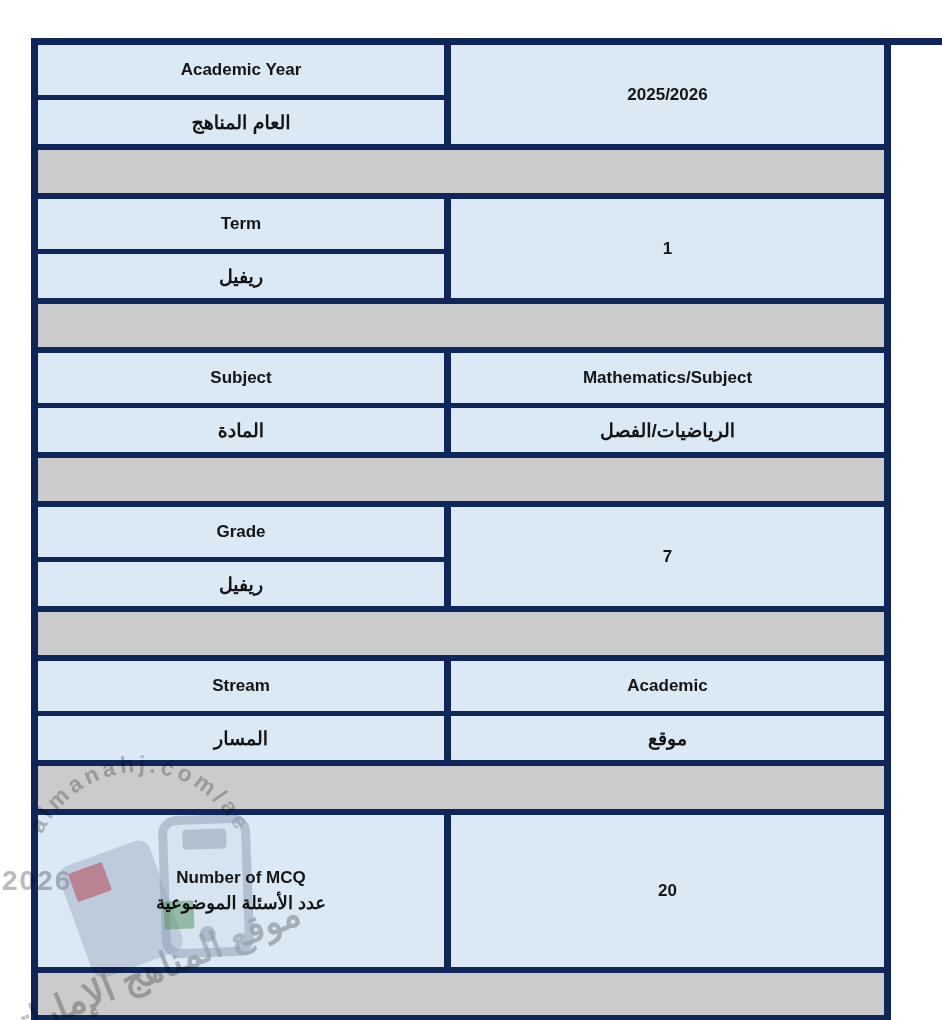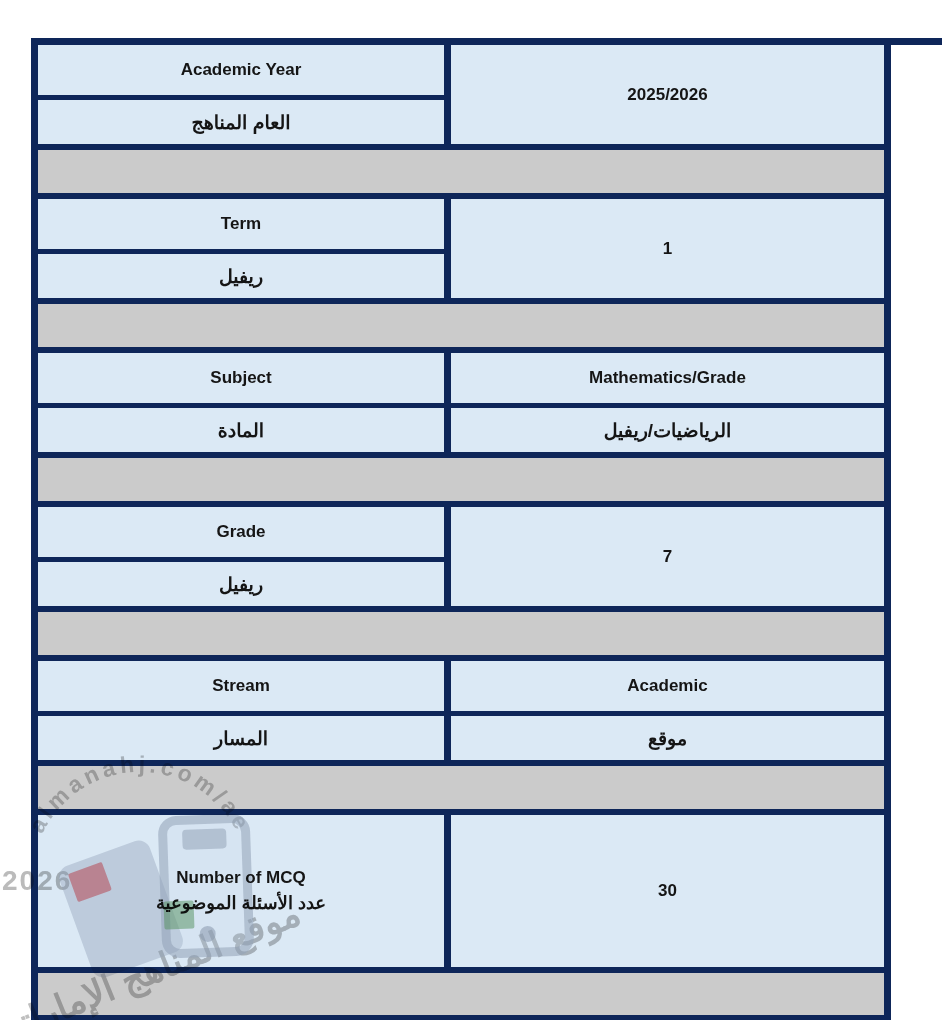--- a/index.html
+++ b/index.html
@@ -103,25 +103,25 @@
     <tr class="row-ar">
       <td class="c-label" dir="rtl">ريفيل</td>
     </tr>
 
     <tr class="row-sep">
           <td colspan="2"></td>
         </tr>
 
     <tr class="row-en">
       <td class="c-label">Subject</td>
-      <td class="c-value">Mathematics/Grade</td>
+      <td class="c-value">Mathematics/Subject</td>
     </tr>
     <tr class="row-ar">
       <td class="c-label" dir="rtl">المادة</td>
-      <td class="c-value" dir="rtl">الرياضيات/ريفيل</td>
+      <td class="c-value" dir="rtl">الرياضيات/الفصل</td>
     </tr>
 
     <tr class="row-sep">
           <td colspan="2"></td>
         </tr>
 
     <tr class="row-en">
       <td class="c-label">Grade</td>
       <td class="c-value" rowspan="2"><span class="val">7</span></td>
     </tr>
@@ -144,21 +144,21 @@
 
     <tr class="row-sep">
           <td colspan="2"></td>
         </tr>
 
     <tr class="row-mcq">
       <td class="c-label">
         <div class="mcq-en">Number of MCQ</div>
         <div class="mcq-ar" dir="rtl">عدد الأسئلة  الموضوعية</div>
       </td>
-      <td class="c-value"><span class="val">30</span></td>
+      <td class="c-value"><span class="val">20</span></td>
     </tr>
 
     <tr class="row-sep last">
           <td colspan="2"></td>
         </tr>
   </tbody>
     </table>
 </div>
 
 <div class="watermark">

